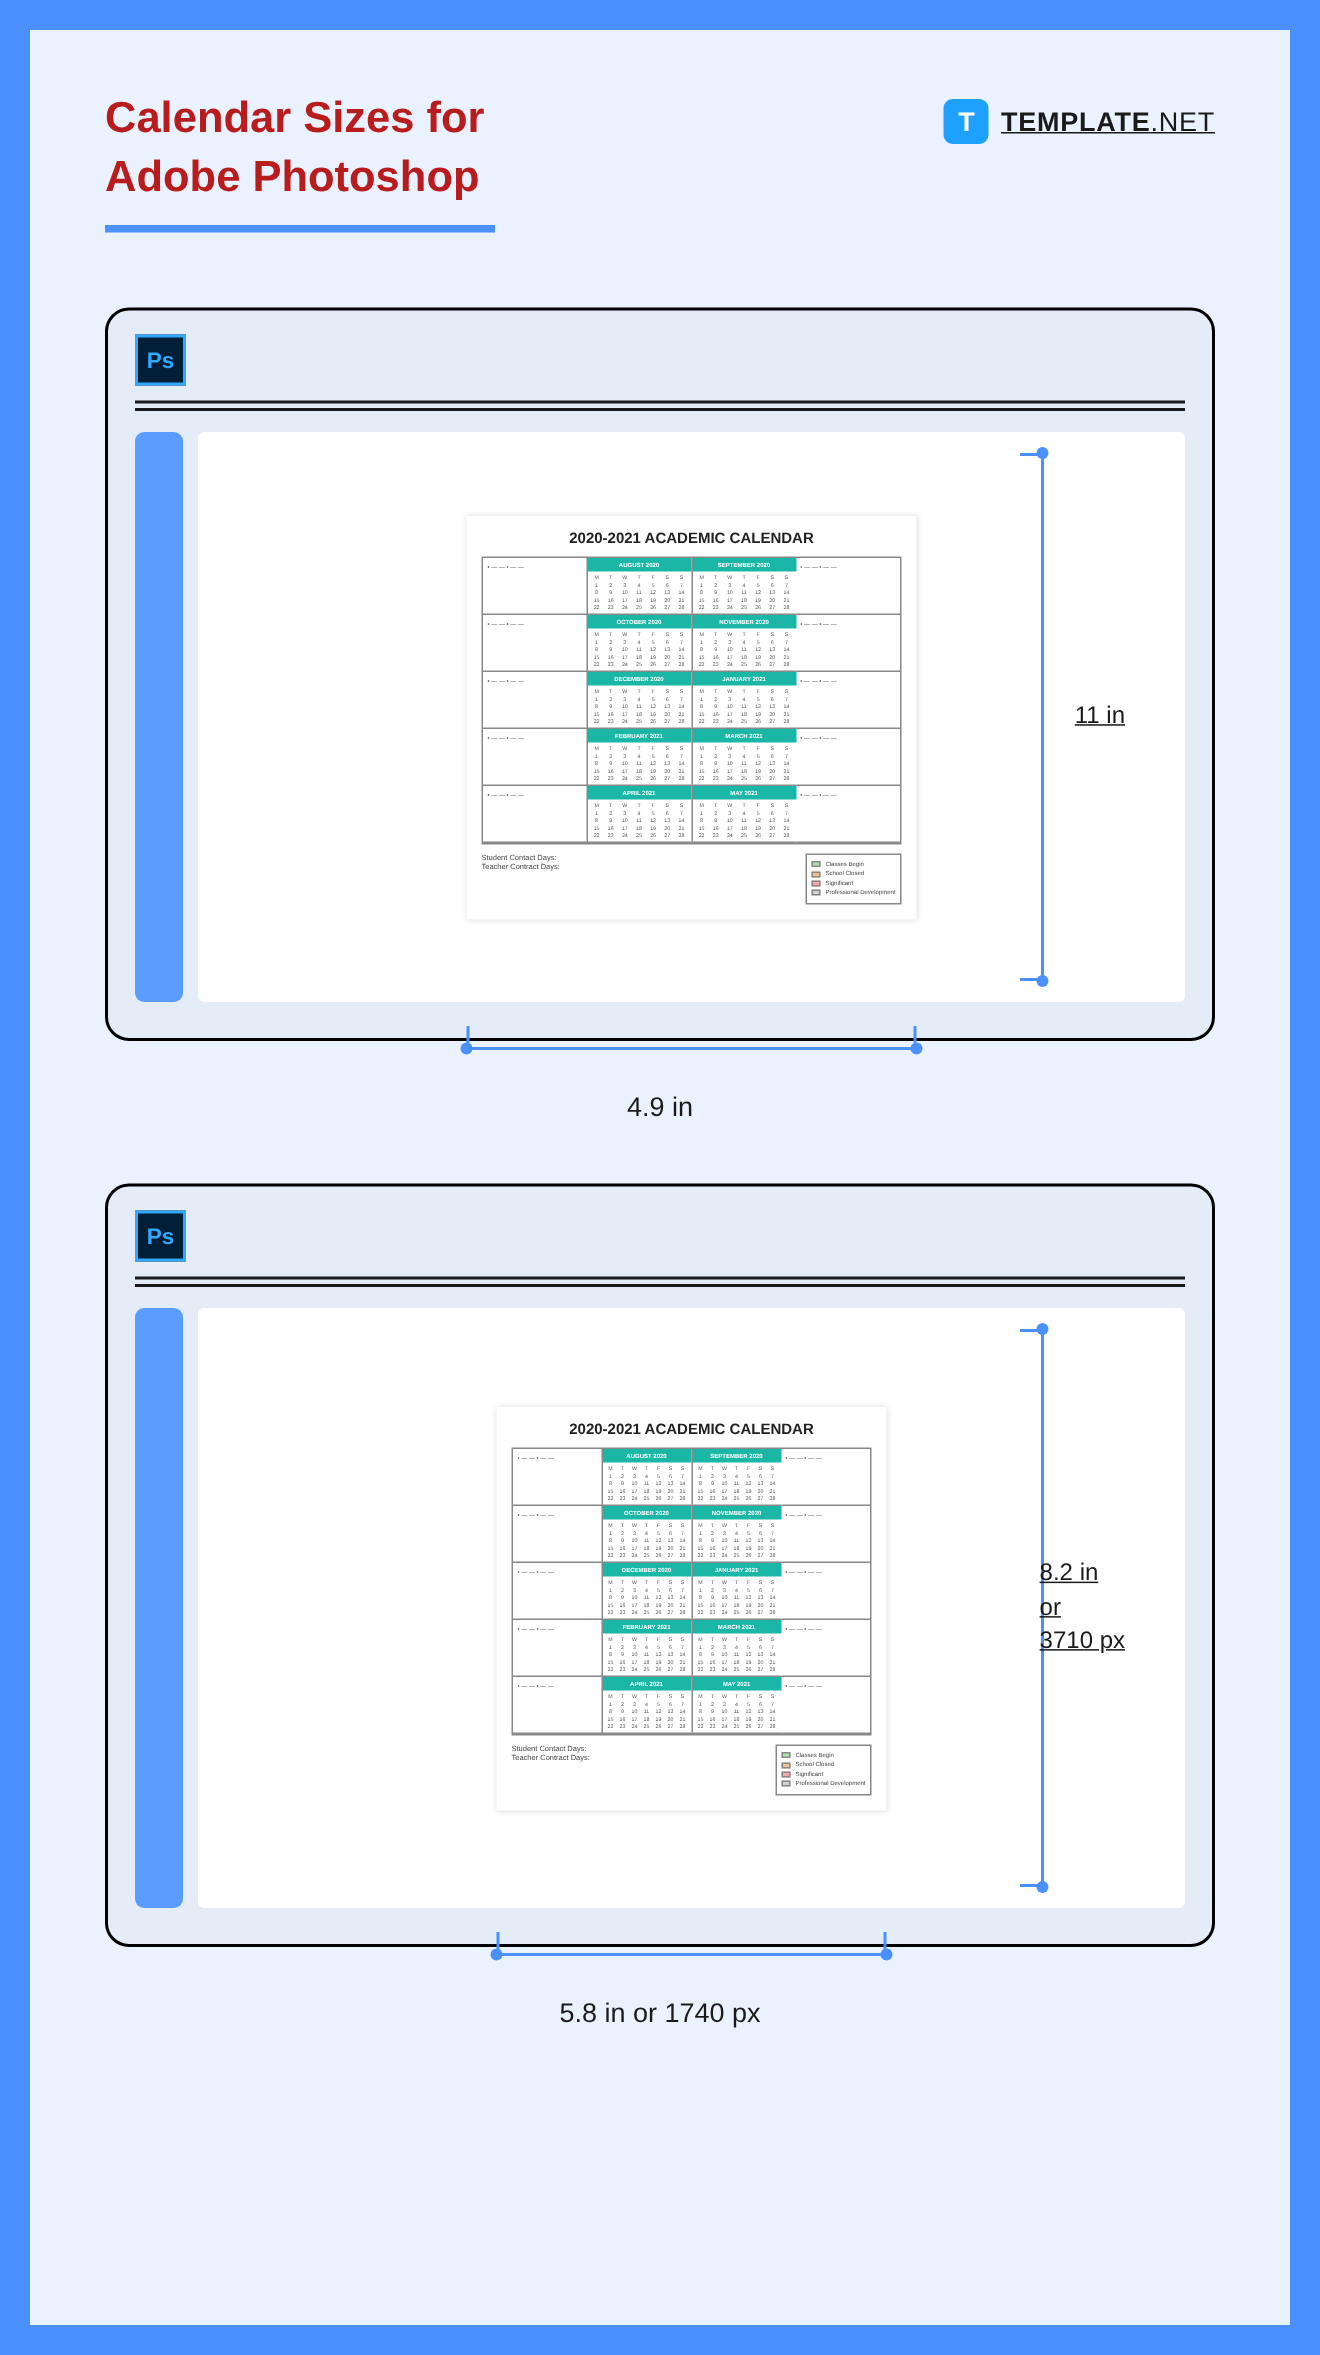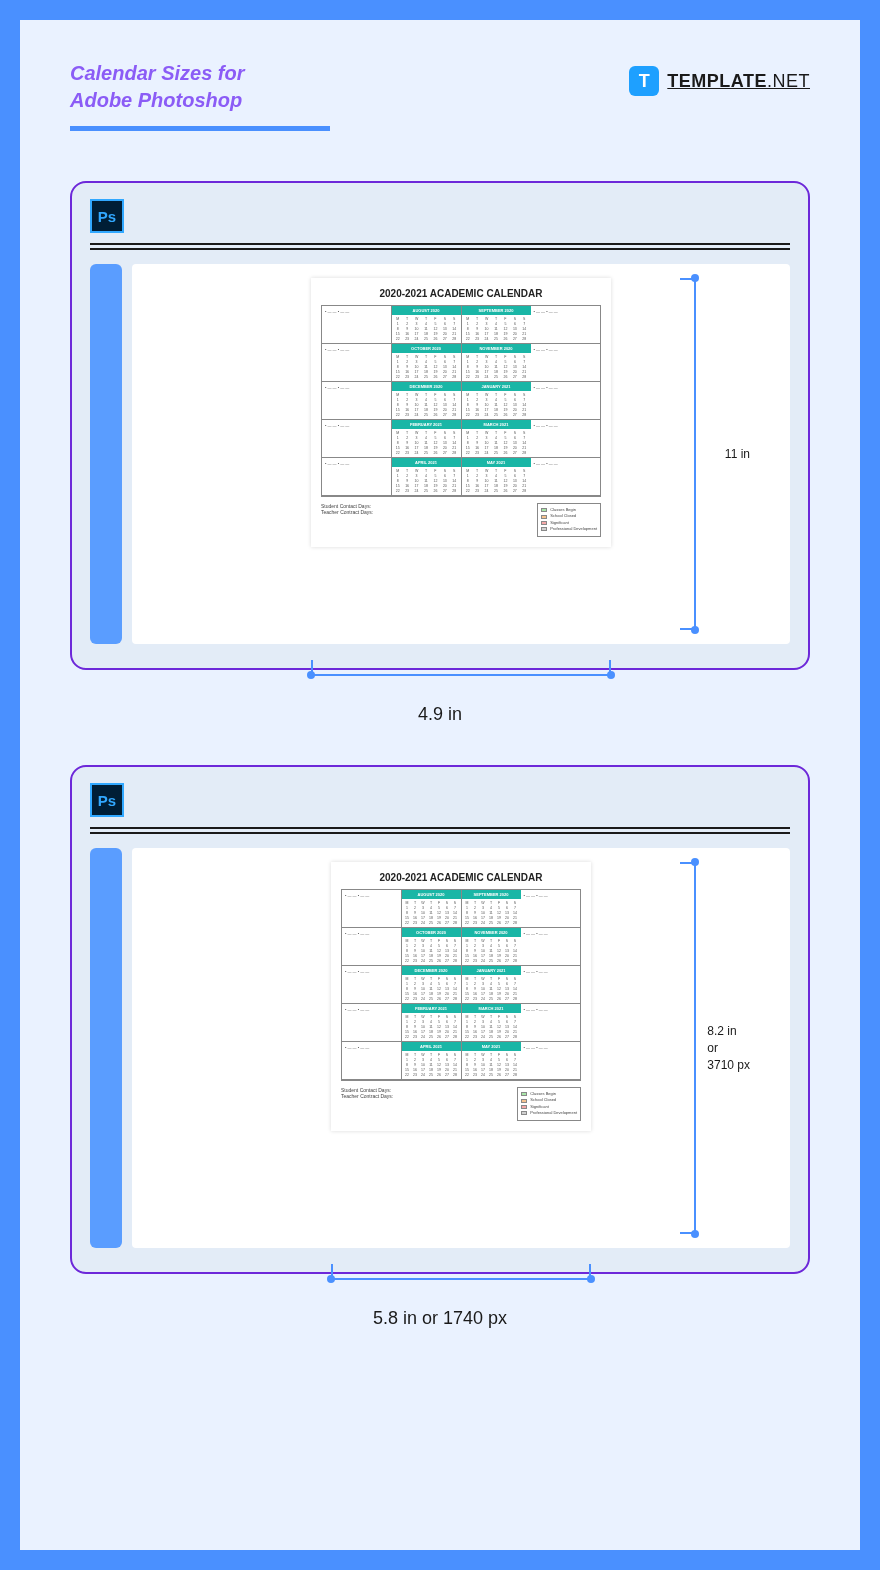--- a/index.html
+++ b/index.html
@@ -1,49 +1,49 @@
 <!DOCTYPE html>
 <html><head>
 <meta charset="utf-8">
 <style>
 * { margin: 0; padding: 0; box-sizing: border-box; }
 body { font-family: Arial, Helvetica, sans-serif; background: #fff; width: 880px; }
 .outer-frame { width: 880px; height: 1570px; background: #4a90ff; padding: 20px; }
 .inner-panel { width: 100%; height: 100%; background: #eaf2ff; padding: 40px 50px; position: relative; }
 .header-row { display: flex; justify-content: space-between; align-items: flex-start; margin-bottom: 12px; }
-.title { font-size: 20px; font-weight: bold; color: #8b5cf6; line-height: 1.35; font-style: italic; }
+.title { font-size: 29px; font-weight: bold; color: #b91c1c; line-height: 1.35; }
 .brand { display: flex; align-items: center; gap: 8px; margin-top: 6px; }
 .brand-icon { width: 30px; height: 30px; background: #1ea0ff; border-radius: 6px; display: flex; align-items: center; justify-content: center; color: #fff; font-weight: bold; font-size: 18px; }
 .brand-text { font-weight: bold; font-size: 18px; color: #1a1a1a; letter-spacing: 0.5px; text-decoration: underline; }
 .brand-text .light { font-weight: normal; }
 .title-underline { width: 260px; height: 5px; background: #4a90ff; margin-bottom: 50px; }
-.card { border: 2px solid #6d28d9; border-radius: 16px; background: #e3ecf7; padding: 16px 18px 24px 18px; margin-bottom: 80px; position: relative; }
+.card { border: 2px solid #000000; border-radius: 16px; background: #e3ecf7; padding: 16px 18px 24px 18px; margin-bottom: 80px; position: relative; }
 .ps-icon { width: 34px; height: 34px; background: #001e36; border: 2px solid #31a8ff; display: flex; align-items: center; justify-content: center; color: #31a8ff; font-weight: bold; font-size: 15px; margin-bottom: 10px; }
 .card-rule { height: 2px; background: #1a1a1a; }
 .card-rule.top { margin-bottom: 3px; }
 .card-rule.bottom { margin-bottom: 14px; }
 .canvas-row { display: flex; gap: 10px; align-items: stretch; }
 .sidebar { width: 32px; background: #5a9dff; border-radius: 6px; }
-.doc-area { flex: 1; background: #fff; border-radius: 4px; display: flex; justify-content: center; align-items: flex-start; padding: 14px 0; position: relative; }
+.doc-area { flex: 1; background: #fff; border-radius: 4px; display: flex; justify-content: center; align-items: center; padding: 14px 0; position: relative; }
 .doc-page { width: 300px; background: #fff; box-shadow: 0 0 4px rgba(0,0,0,0.15); padding: 10px; }
 .doc-title { text-align: center; font-size: 10px; font-weight: bold; margin-bottom: 6px; color: #222; }
 .cal-grid { display: grid; grid-template-columns: 1fr 1fr 1fr 1fr; border: 1px solid #888; }
 .cal-side, .cal-month-pair, .cal-notes-right { border-bottom: 1px solid #888; }
 .cal-side { grid-column: span 1; border-right: 1px solid #888; font-size: 4px; padding: 3px; line-height: 1.3; color: #444; }
 .cal-notes-right { grid-column: span 1; font-size: 4px; padding: 3px; line-height: 1.3; color: #444; }
 .cal-month-pair { grid-column: span 2; display: flex; }
 .cal-month { flex: 1; }
 .cal-month + .cal-month { border-left: 1px solid #888; }
 .cal-month-header { background: #1ab6a6; color: #fff; font-size: 4px; text-align: center; padding: 2px 0; font-weight: bold; }
 .cal-days { display: grid; grid-template-columns: repeat(7, 1fr); font-size: 3.5px; text-align: center; padding: 2px; gap: 1px; color: #555; }
 .doc-footer { display: flex; justify-content: space-between; margin-top: 6px; font-size: 5px; color: #444; }
 .legend { border: 1px solid #888; padding: 3px; font-size: 4px; line-height: 1.6; }
 .legend-item { display: flex; align-items: center; gap: 3px; }
 .legend-swatch { width: 6px; height: 4px; border: 0.5px solid #888; }
-.dim-v { position: absolute; right: 40px; top: 50%; transform: translateY(-50%); font-size: 12px; color: #1a1a1a; white-space: pre-line; line-height: 1.4; }
+.dim-v { position: absolute; right: 40px; top: 50%; transform: translateY(-50%); font-size: 16px; color: #1a1a1a; white-space: pre-line; line-height: 1.4; text-decoration: underline; }
 .dim-h { text-align: center; font-size: 18px; color: #1a1a1a; margin-top: 34px; }
 .bracket-v { position: absolute; right: 94px; top: 14px; bottom: 14px; width: 18px; border-right: 2px solid #4a90ff; }
 .bracket-v::before, .bracket-v::after { content: ''; position: absolute; right: -5px; width: 8px; height: 8px; background: #4a90ff; border-radius: 50%; }
 .bracket-v::before { top: -4px; }
 .bracket-v::after { bottom: -4px; }
 .bracket-v .tick { position: absolute; right: 0; top: 0; width: 14px; height: 2px; background: #4a90ff; }
 .bracket-v .tick.bot { top: auto; bottom: 0; }
 .bracket-h { position: absolute; left: 50%; transform: translateX(-50%); bottom: -32px; height: 18px; border-bottom: 2px solid #4a90ff; }
 .bracket-h::before, .bracket-h::after { content: ''; position: absolute; bottom: -5px; width: 8px; height: 8px; background: #4a90ff; border-radius: 50%; }
 .bracket-h::before { left: -4px; }

